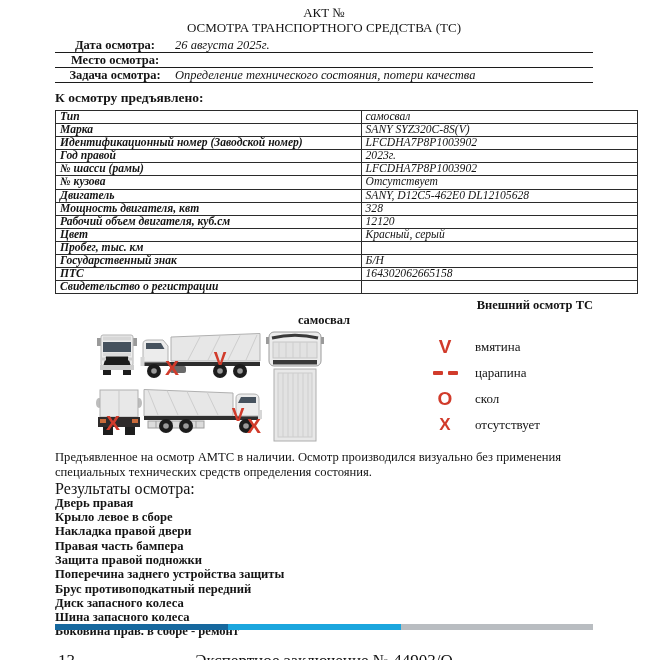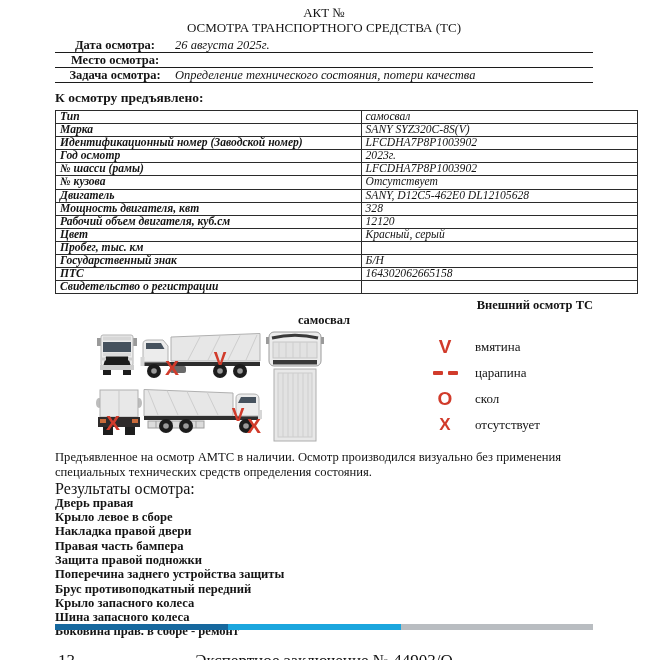--- a/index.html
+++ b/index.html
@@ -91,21 +91,21 @@
           </tr>
         <tr>
             <td class="lbl">Марка</td>
             <td>SANY SYZ320C-8S(V)</td>
           </tr>
         <tr>
             <td class="lbl">Идентификационный номер (Заводской номер)</td>
             <td>LFCDHA7P8P1003902</td>
           </tr>
         <tr>
-            <td class="lbl">Год осмотр</td>
+            <td class="lbl">Год правой</td>
             <td>2023г.</td>
           </tr>
         <tr>
             <td class="lbl">№ шасси (рамы)</td>
             <td>LFCDHA7P8P1003902</td>
           </tr>
         <tr>
             <td class="lbl">№ кузова</td>
             <td>Отсутствует</td>
           </tr>
@@ -283,21 +283,21 @@
     <div class="paragraph">Предъявленное на осмотр АМТС в наличии. Осмотр производился визуально без применения специальных технических средств определения состояния.</div>
     <div class="results-heading">Результаты осмотра:</div>
     <div class="results-list">
       <div class="res-item">Дверь правая</div>
       <div class="res-item">Крыло левое в сборе</div>
       <div class="res-item">Накладка правой двери</div>
       <div class="res-item">Правая часть бампера</div>
       <div class="res-item">Защита правой подножки</div>
       <div class="res-item">Поперечина заднего устройства защиты</div>
       <div class="res-item">Брус противоподкатный передний</div>
-      <div class="res-item">Крыло запасного колеса</div>
+      <div class="res-item">Диск запасного колеса</div>
       <div class="res-item">Шина запасного колеса</div>
       <div class="res-item">Боковина прав. в сборе - ремонт</div>
     </div>
   </div>
 
   <div class="footer">
     <div class="footer-bar">
       <div class="seg1" style="background: rgb(22, 104, 158);"></div>
       <div class="seg2" style="background: rgb(27, 166, 222);"></div>
       <div class="seg3" style="background: rgb(185, 189, 193);"></div>

